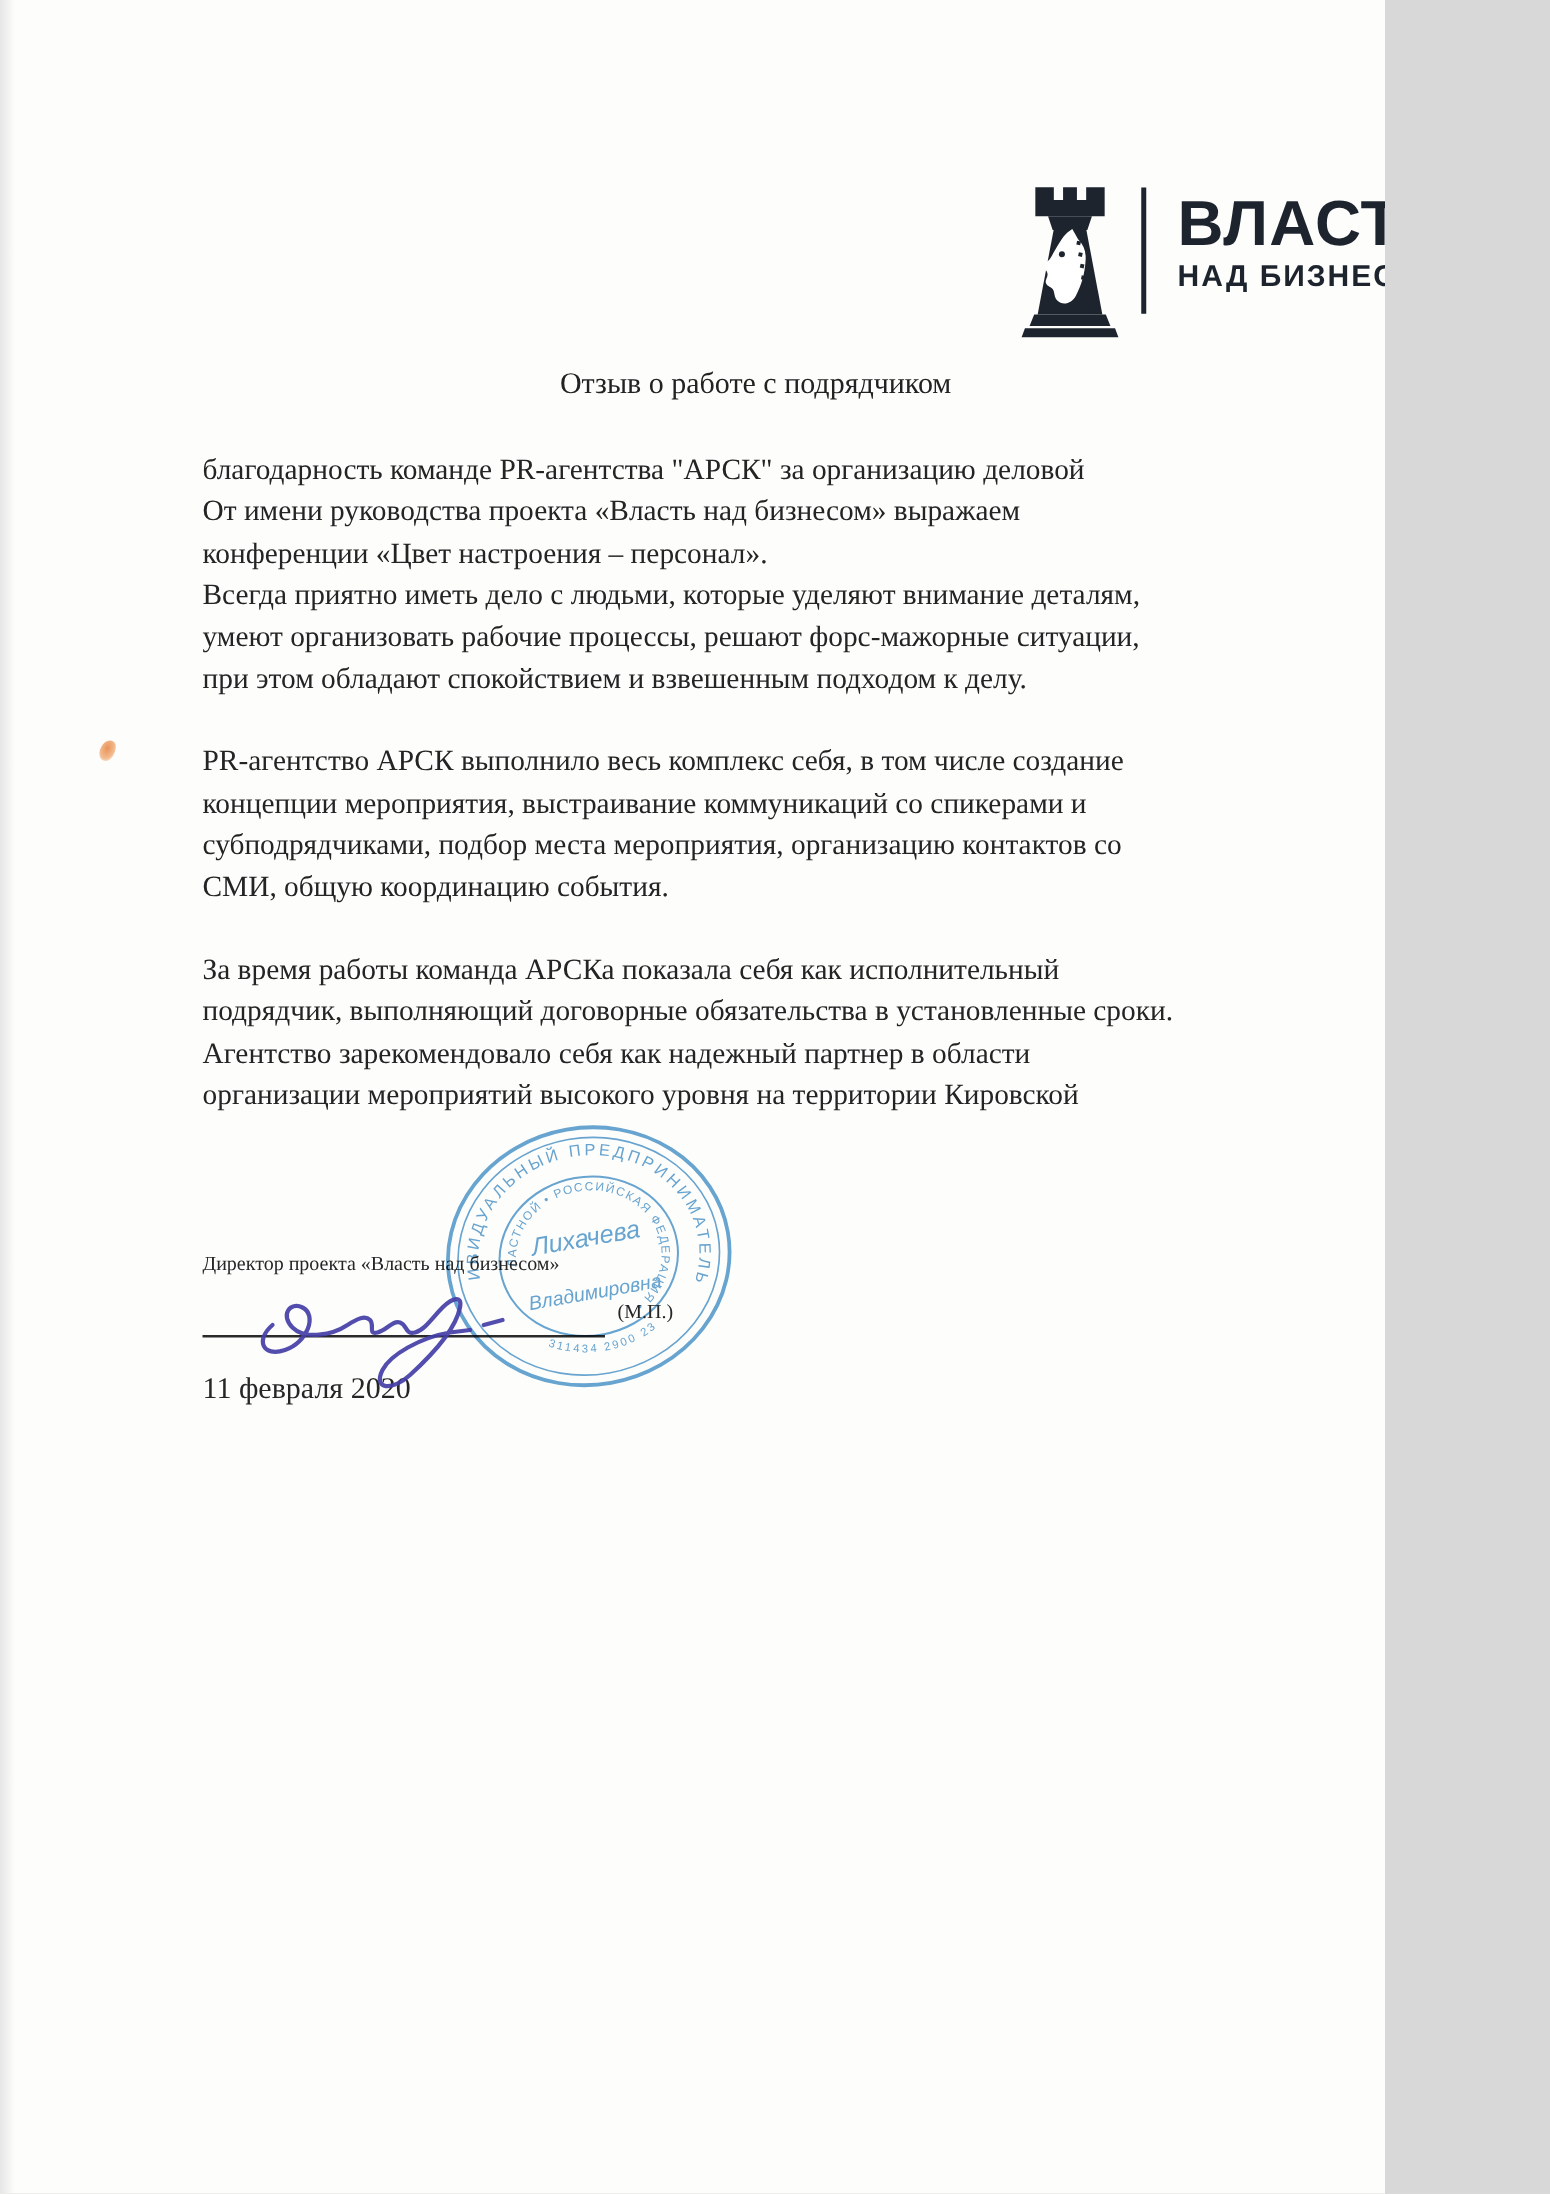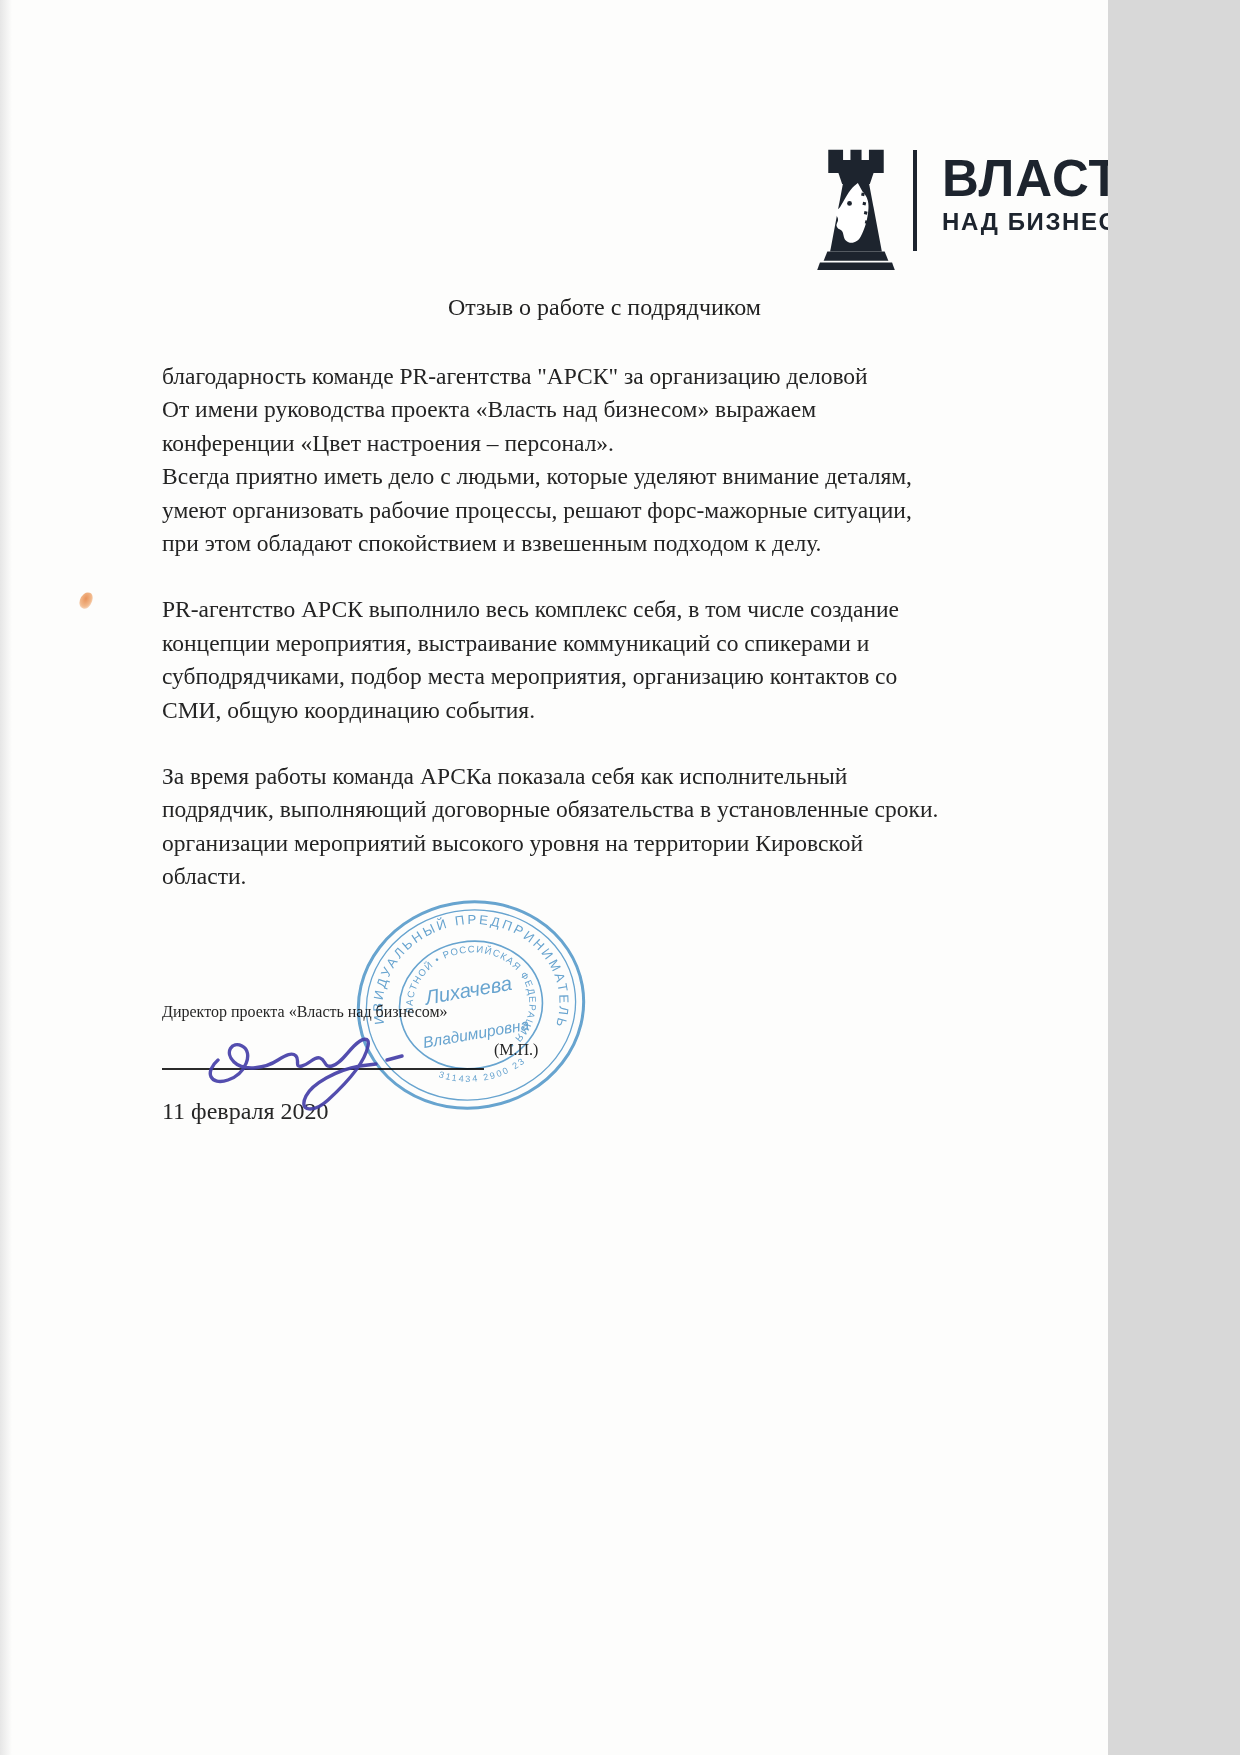--- a/index.html
+++ b/index.html
@@ -98,22 +98,22 @@
       </div>
       <div class="para">
         <div class="line">PR-агентство АРСК выполнило весь комплекс себя, в том числе создание</div>
         <div class="line">концепции мероприятия, выстраивание коммуникаций со спикерами и</div>
         <div class="line">субподрядчиками, подбор места мероприятия, организацию контактов со</div>
         <div class="line">СМИ, общую координацию события.</div>
       </div>
       <div class="para">
         <div class="line">За время работы команда АРСКа показала себя как исполнительный</div>
         <div class="line">подрядчик, выполняющий договорные обязательства в установленные сроки.</div>
+        <div class="line">Агентство зарекомендовало себя как надежный партнер в области</div>
         <div class="line">организации мероприятий высокого уровня на территории Кировской</div>
-        <div class="line">области.</div>
       </div>
     </div>
 
   <div class="stamp-wrap">
     <svg viewBox="0 0 236 216" xmlns="http://www.w3.org/2000/svg">
       <defs>
         <path id="outerArc" d="M30,108 a88,80 0 1,1 176,0 a88,80 0 1,1 -176,0"></path>
         <path id="innerArc" d="M60,108 a58,52 0 1,1 116,0 a58,52 0 1,1 -116,0"></path>
         <path id="bottomArc" d="M34,108 a84,76 0 1,0 168,0"></path>
       </defs>

